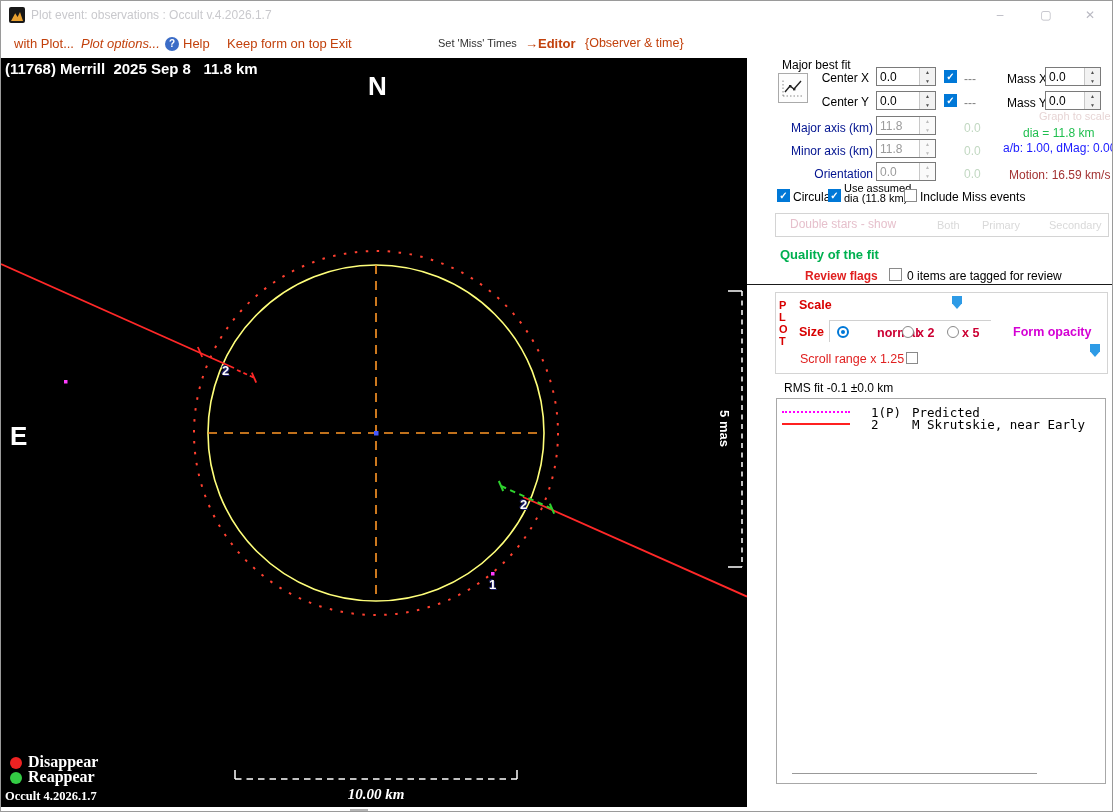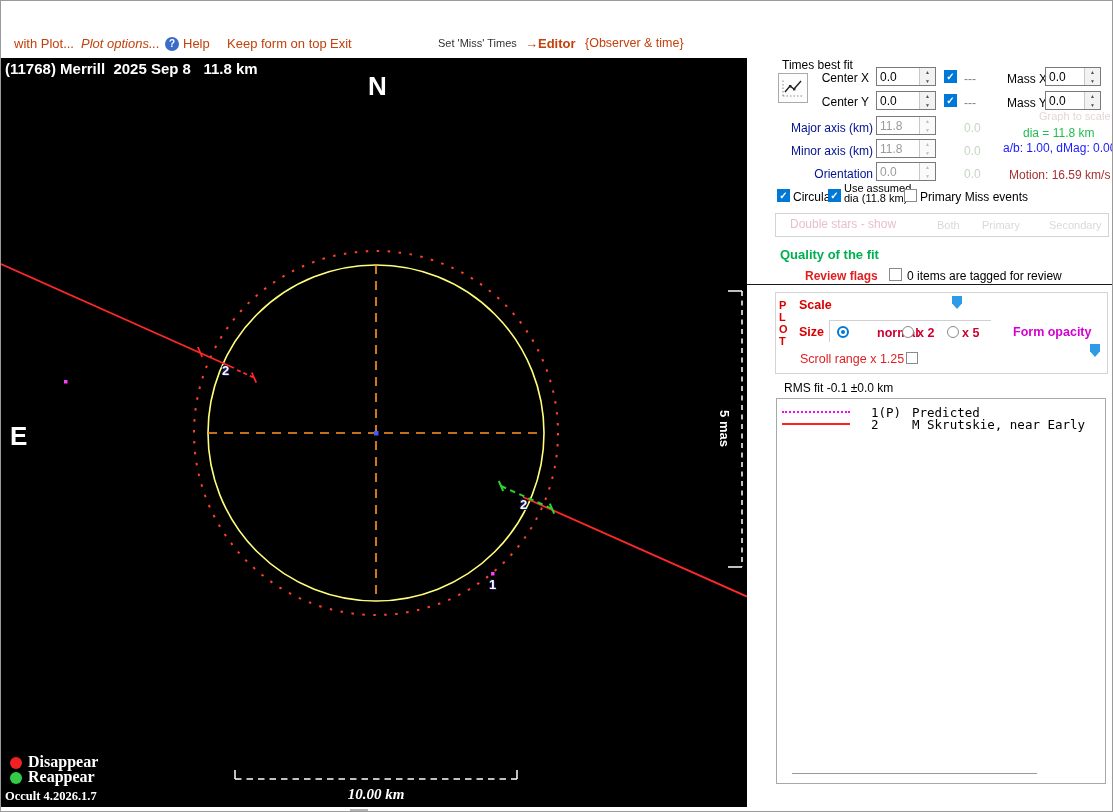--- a/index.html
+++ b/index.html
@@ -61,20 +61,29 @@
   #listbox{position:absolute;left:775px;top:397px;width:330px;height:386px;border:1px solid #a8a8a8;
            box-sizing:border-box;background:#fff;}
   .mono{font-family:"DejaVu Sans Mono",monospace;font-size:12.5px;white-space:pre;}
   .sep{position:absolute;background:#1a1a1a;}
 </style>
 </head>
 <body>
 
 <div id="app">
 
+  <div id="titlebar">
+    <div id="app-icon">
+        <div class="mtn"></div>
+      </div>
+    <div id="title-text">Plot event: observations : Occult v.4.2026.1.7</div>
+    <div class="wbtn" style="left:976px;">–</div>
+    <div class="wbtn" style="left:1022px;">▢</div>
+    <div class="wbtn" style="left:1066px;">✕</div>
+  </div>
 
   <div id="menubar">
     <div class="mitem" style="left:13px;">with Plot...</div>
     <div class="mitem" style="left:80px;font-style:italic;">Plot options...</div>
     <div class="help-icon" style="left:164px;">?</div>
     <div class="mitem" style="left:182px;">Help</div>
     <div class="mitem" style="left:226px;">Keep form on top</div>
     <div class="mitem" style="left:329px;">Exit</div>
     <div class="mitem" style="left:437px;font-size:11px;color:#333;">Set 'Miss' Times</div>
     <div class="mitem" style="left:524px;font-weight:bold;">→Editor</div>
@@ -127,21 +136,21 @@
     <div class="ptxt serifb" style="left:27px;top:710px;font-size:16px;">Reappear</div>
     <div class="ptxt serifb" style="left:4px;top:731px;font-size:12.5px;">Occult 4.2026.1.7</div>
     <div class="ptxt serifb" style="left:600px;top:756px;width:140px;text-align:right;font-size:19px;">Plot width: 26 km</div>
   </div>
   <div id="hscroll">
       <div id="hthumb"></div>
     </div>
 
   <div id="panel"></div>
 
-  <div class="lbl" style="left:781px;top:57px;">Times best fit</div>
+  <div class="lbl" style="left:781px;top:57px;">Major best fit</div>
   <div class="abs" style="left:777px;top:72px;width:30px;height:30px;border:1px solid #aaa;background:#fdfdfd;box-sizing:border-box;">
     <svg width="28" height="28" viewBox="0 0 28 28">
       <line x1="4" y1="22" x2="24" y2="22" stroke="#888" stroke-width="1" stroke-dasharray="1.5 2"></line>
       <line x1="4" y1="22" x2="4" y2="5" stroke="#888" stroke-width="1" stroke-dasharray="1.5 2"></line>
       <polyline points="6,18 11,12 15,15 22,7" fill="none" stroke="#222" stroke-width="1.4"></polyline>
       <rect x="10" y="11" width="2.4" height="2.4" fill="#222"></rect>
         <rect x="14" y="14" width="2.4" height="2.4" fill="#222"></rect>
     </svg>
   </div>
 
@@ -215,21 +224,21 @@
       </span>
   </div>
   <div class="lbl ghost" style="left:963px;top:166px;">0.0</div>
   <div class="lbl" style="left:1008px;top:167px;color:#a33333;">Motion: 16.59 km/s</div>
 
   <div class="cb on" style="left:776px;top:188px;">✓</div>
   <div class="lbl" style="left:792px;top:189px;">Circular</div>
   <div class="cb on" style="left:827px;top:188px;">✓</div>
   <div class="lbl" style="left:843px;top:182px;font-size:11px;line-height:10px;"><span>Use assumed</span><br><span>dia (11.8 km)</span></div>
   <div class="cb" style="left:903px;top:188px;"></div>
-  <div class="lbl" style="left:919px;top:189px;">Primary Miss events</div>
+  <div class="lbl" style="left:919px;top:189px;">Include Miss events</div>
 
   <div class="grpbox" style="left:774px;top:212px;width:332px;height:22px;"></div>
   <div class="lbl" style="left:789px;top:216px;color:#e6c0cc;font-size:12px;">Double stars - show</div>
   <div class="lbl faintrow" style="left:936px;top:218px;">Both</div>
   <div class="lbl faintrow" style="left:981px;top:218px;">Primary</div>
   <div class="lbl faintrow" style="left:1048px;top:218px;">Secondary</div>
 
   <div class="lbl" style="left:779px;top:246px;color:#00b050;font-weight:bold;font-size:13px;">Quality of the fit</div>
   <div class="lbl" style="left:804px;top:268px;color:#e02020;font-weight:bold;">Review flags</div>
   <div class="cb" style="left:888px;top:267px;"></div>

